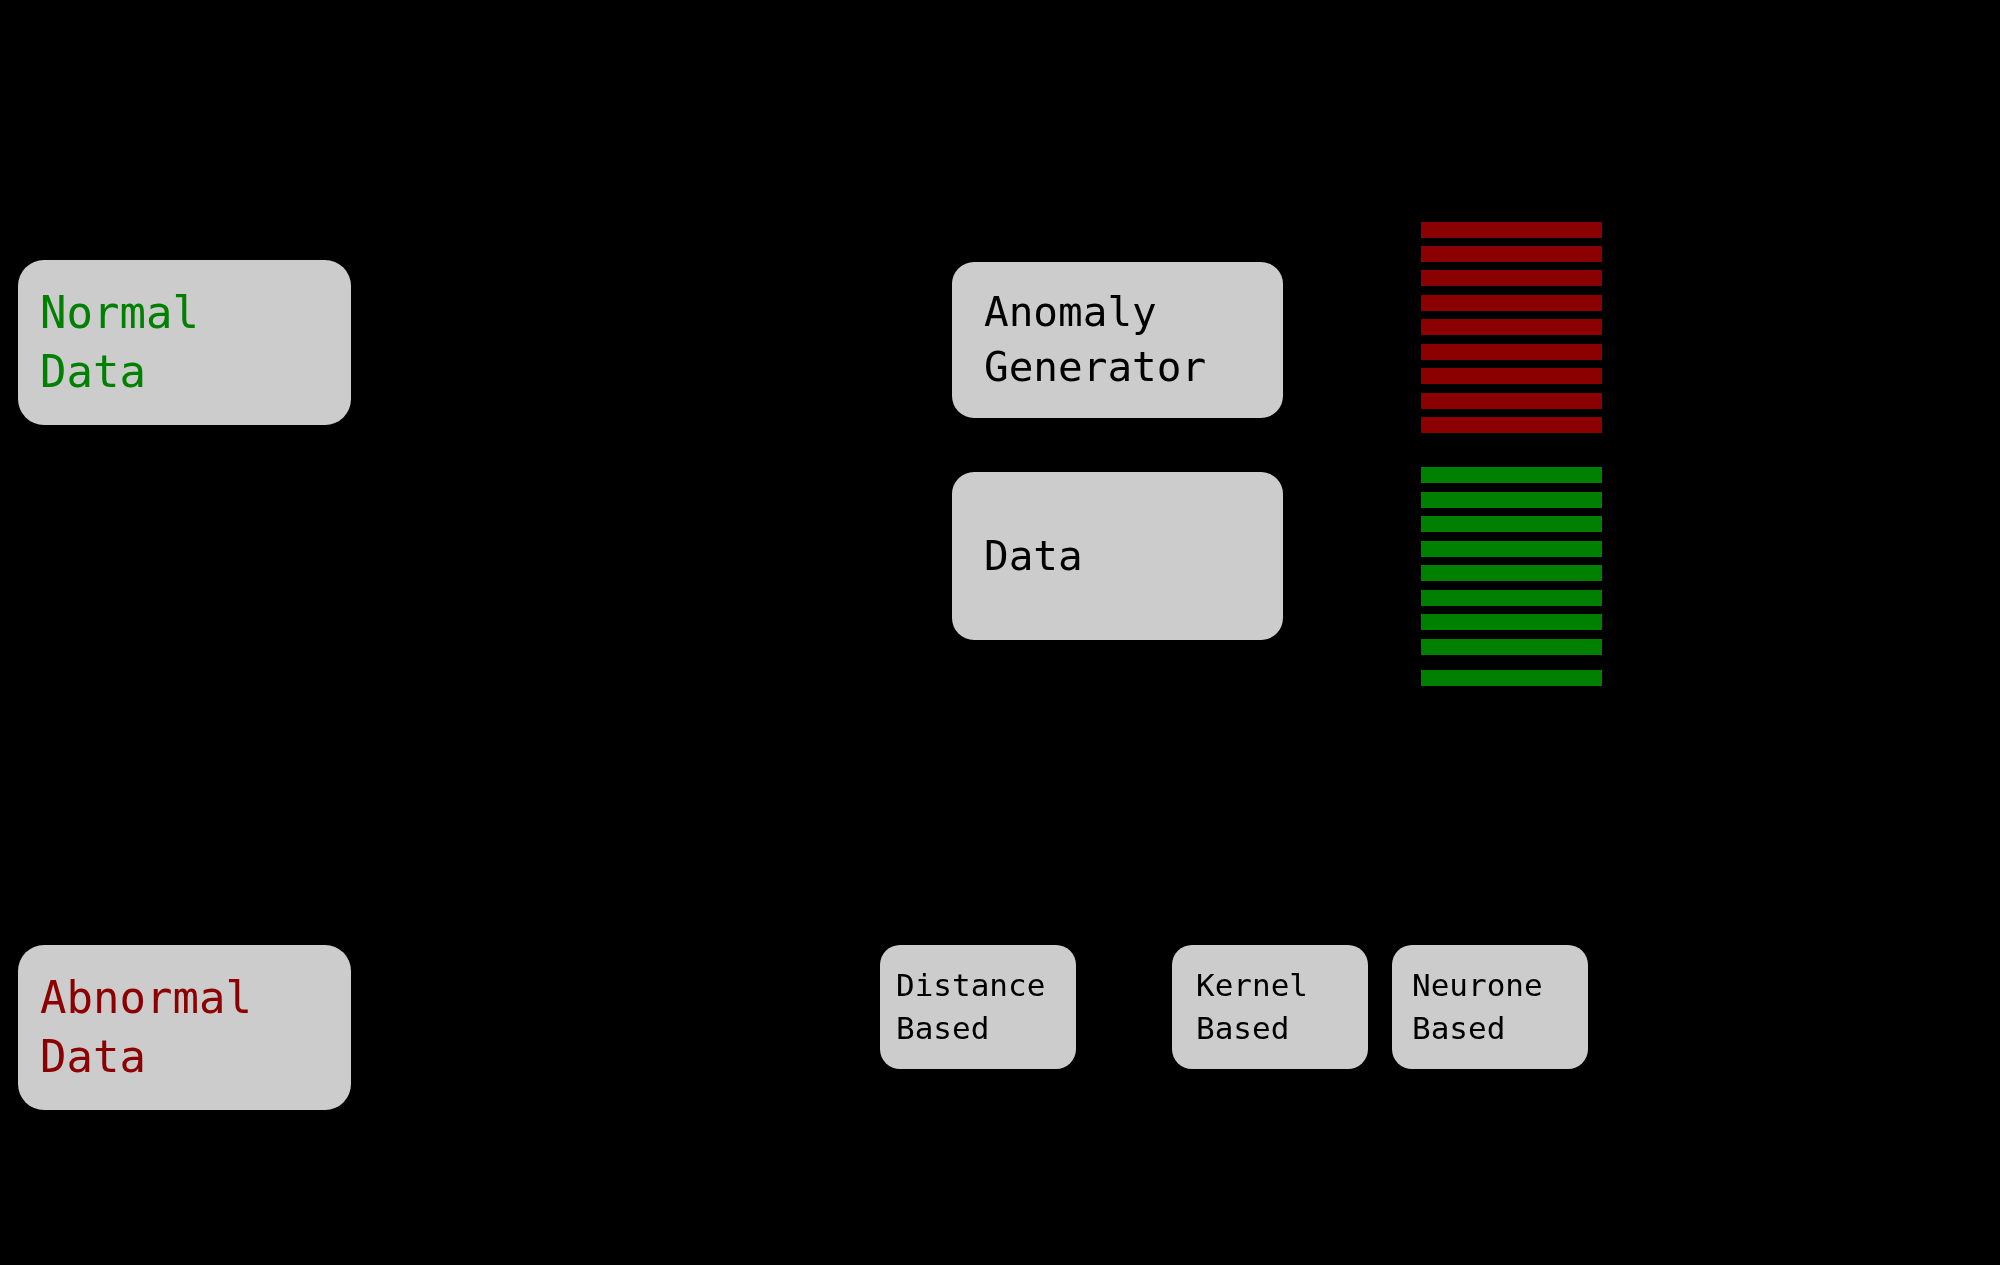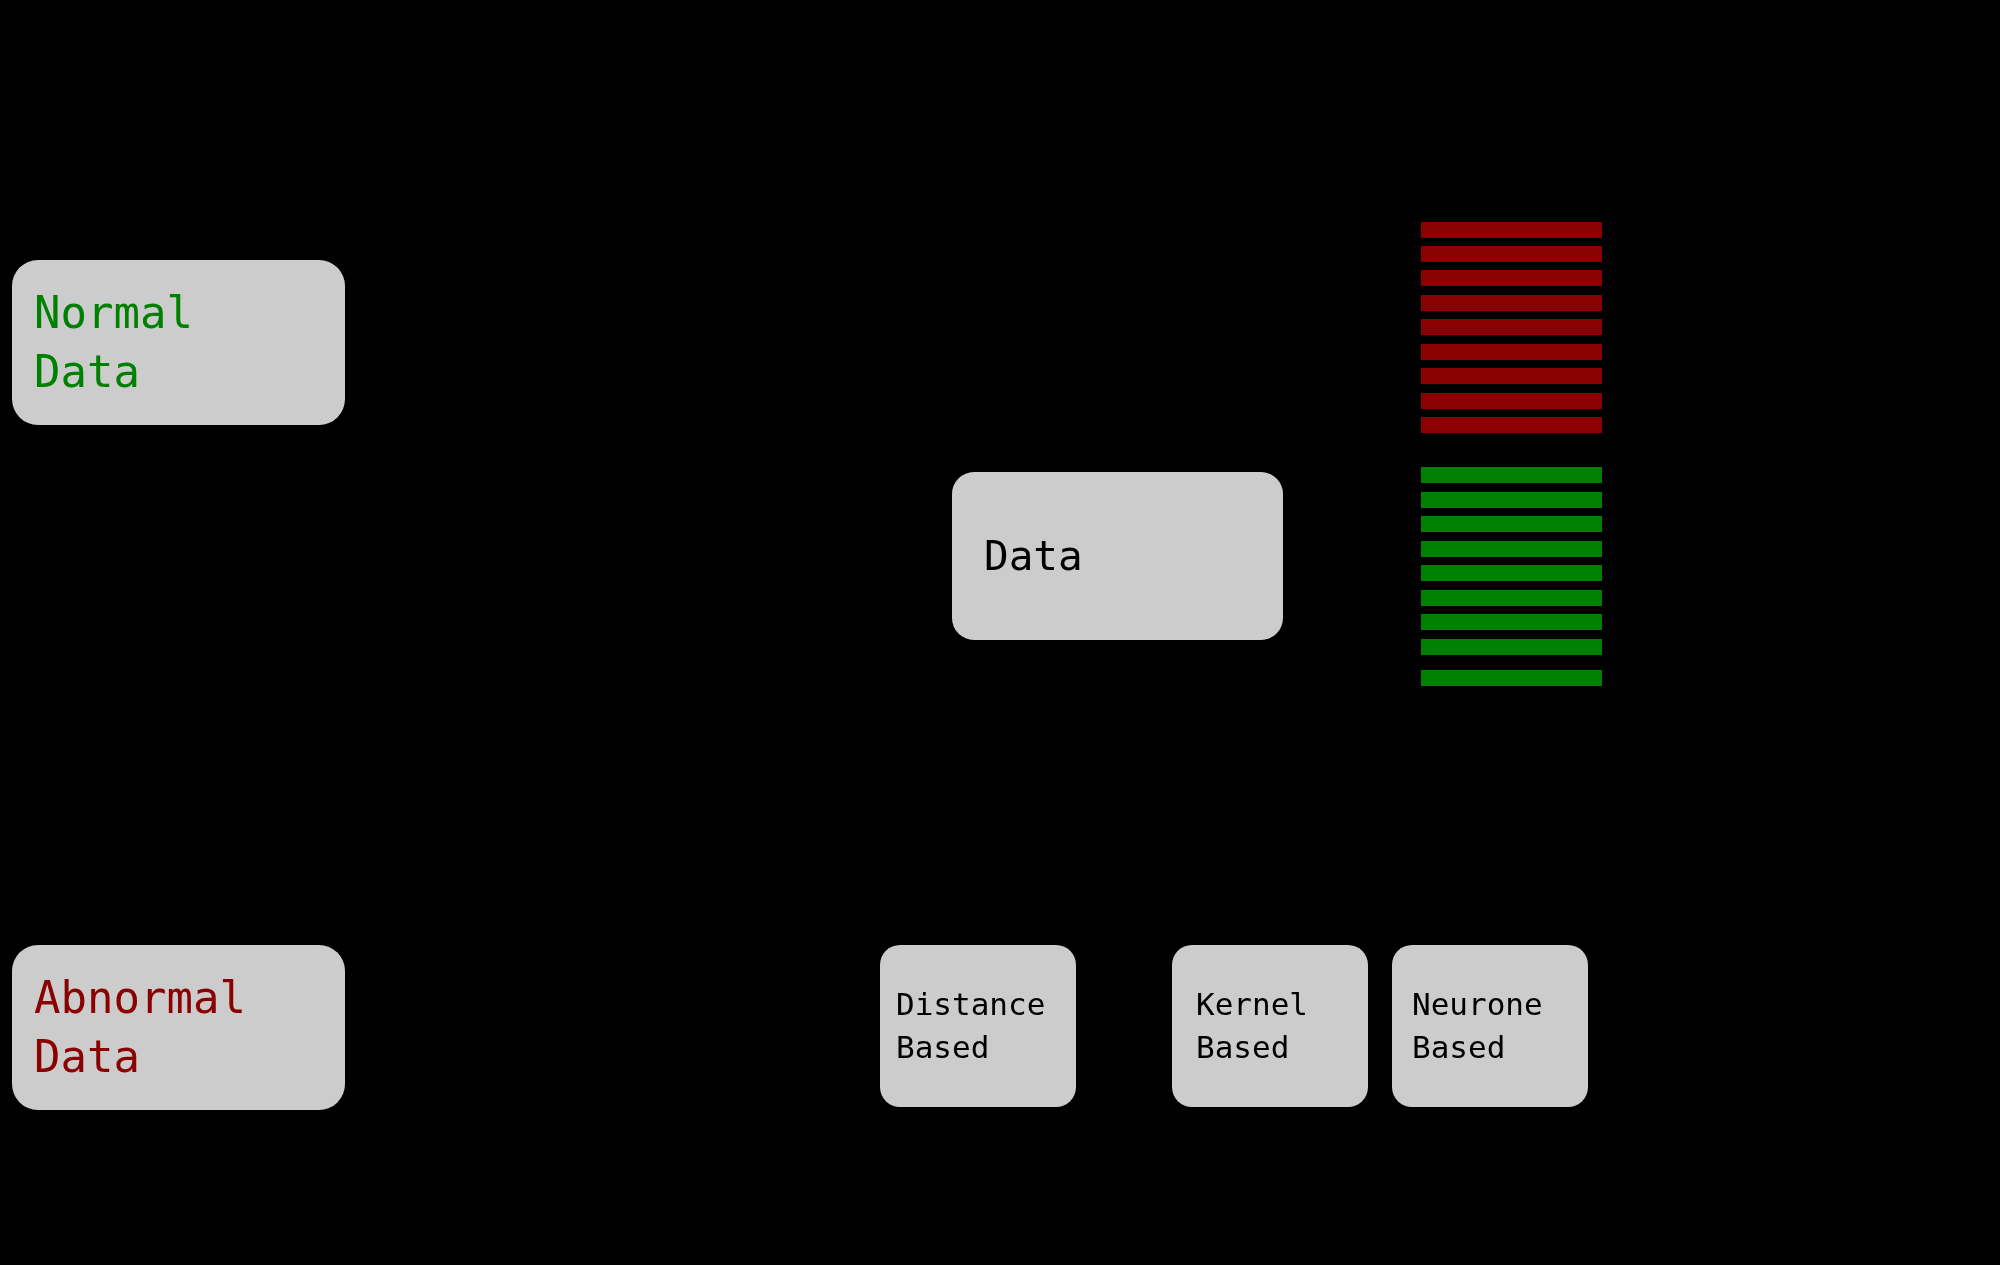--- a/index.html
+++ b/index.html
@@ -33,21 +33,21 @@
     font-family: "DejaVu Sans Mono", "Liberation Mono", monospace;
     line-height: 1.34;
     white-space: pre;
   }
   .node .line {
     display: block;
   }
 
   
   .node.data-box {
-    left: 12px;
+    left: 18px;
     width: 333px;
     height: 165px;
     border-radius: 26px;
     padding-left: 22px;
     font-size: 44px;
   }
   #normal-data-box  { top: 260px; }
   #abnormal-data-box{ top: 945px; text-align: center; }
 
   .txt-normal   { color: #008000; }
@@ -61,21 +61,21 @@
     font-size: 41px;
     border-radius: 22px;
   }
   #anomaly-generator-box { top: 262px;  height: 156px; }
   #data-augmenter-box    { top: 472px;  height: 168px; }
 
   
   .node.method-box {
     top: 945px;
     width: 196px;
-    height: 162px;
+    height: 124px;
     border-radius: 20px;
     padding-left: 16px;
     font-size: 31px;
     line-height: 1.38;
   }
   #distance-based-box { left: 880px;  }
   #kernel-based-box   { left: 1172px; padding-left: 24px; }
   #neurone-based-box  { left: 1392px; padding-left: 20px; }
 
   
@@ -103,20 +103,24 @@
   <div class="node data-box" id="normal-data-box">
     <span class="line txt-normal">Normal</span>
     <span class="line txt-normal">Data</span>
   </div>
 
   <div class="node data-box" id="abnormal-data-box">
     <span class="line txt-abnormal">Abnormal</span>
     <span class="line txt-abnormal">Data</span>
   </div>
 
+  <div class="node process-box" id="anomaly-generator-box">
+    <span class="line">Anomaly</span>
+    <span class="line">Generator</span>
+  </div>
 
   <div class="node process-box" id="data-augmenter-box">
     <span class="line">Data</span>
   </div>
 
   <div id="mixed-data-stack">
       <div class="stripe anomaly" style="top: 0px; height: 16px; background: rgb(139, 0, 0);"></div>
       <div class="stripe anomaly" style="top: 24px; height: 16px; background: rgb(139, 0, 0);"></div>
       <div class="stripe anomaly" style="top: 48px; height: 16px; background: rgb(139, 0, 0);"></div>
       <div class="stripe anomaly" style="top: 73px; height: 16px; background: rgb(139, 0, 0);"></div>

